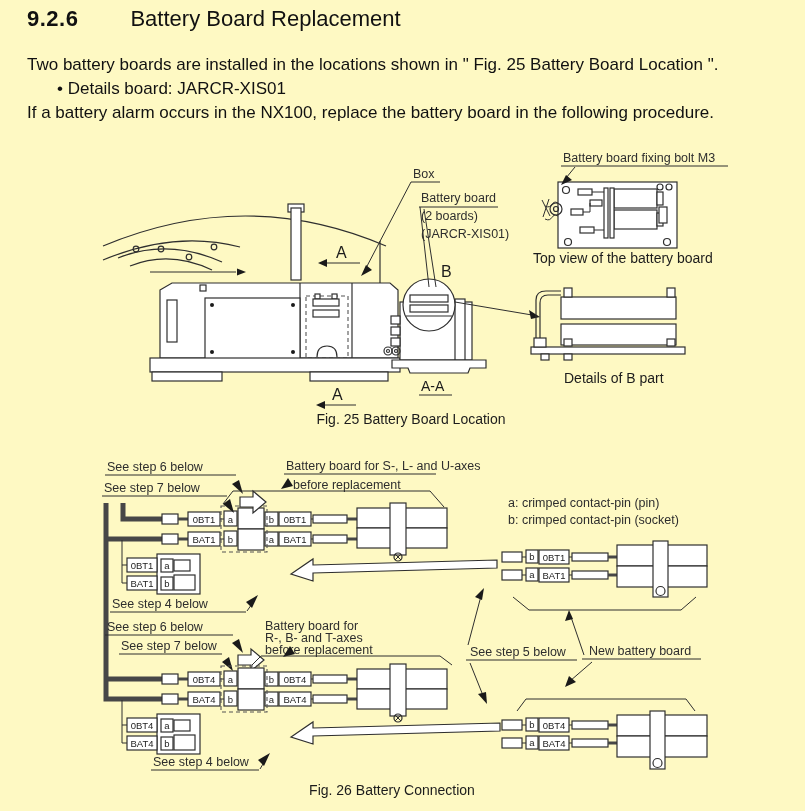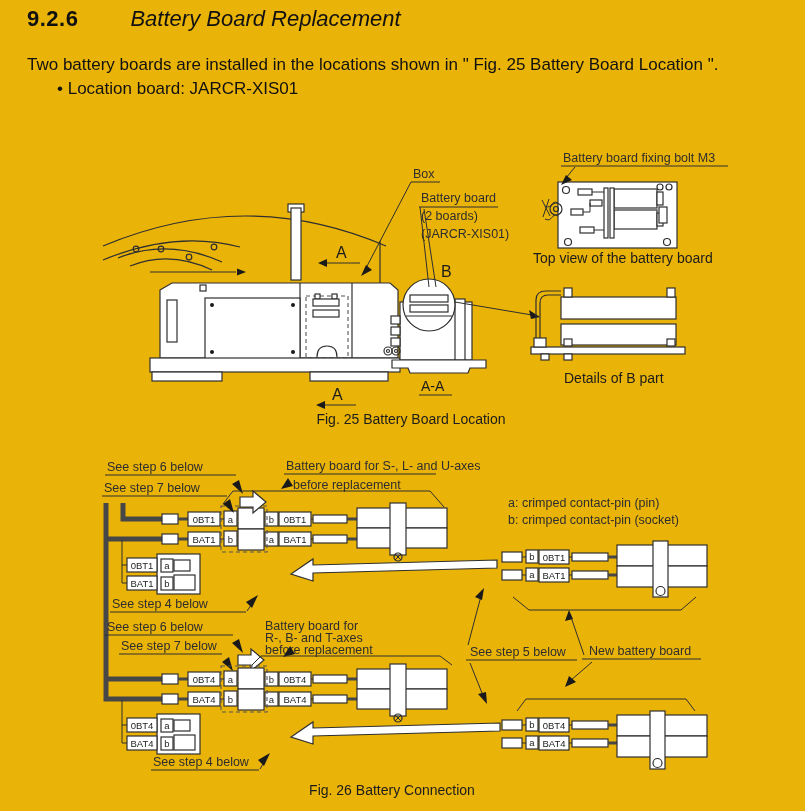--- a/index.html
+++ b/index.html
@@ -1,20 +1,20 @@
 <!DOCTYPE html>
 <html><head>
 <meta charset="utf-8">
 <style>
   html,body{margin:0;padding:0;background:#fff;}
-  .page{position:relative;width:805px;height:811px;background:#eab308;overflow:hidden;
+  .page{position:relative;width:805px;height:811px;background:#fef9c3;overflow:hidden;
         font-family:"Liberation Sans",sans-serif;color:#111;}
   .heading{position:absolute;left:27px;top:6px;display:flex;align-items:baseline;}
   .heading .num{font-size:22px;font-weight:bold;letter-spacing:.5px;}
-  .heading .ttl{font-size:22px;font-weight:400;margin-left:52px;font-style:italic;}
+  .heading .ttl{font-size:22px;font-weight:400;margin-left:52px;}
   .para{position:absolute;left:27px;font-size:17px;line-height:16px;white-space:nowrap;}
   .p1{top:57px;}
   .pb{top:81px;left:57px;}
   .p2{top:105px;}
   svg{position:absolute;left:0;}
   .fig25{top:145px;}
   .fig26{top:450px;}
   
   .ln{stroke:#2f2f2f;stroke-width:1.2;fill:none;}
   .thin{stroke:#2f2f2f;stroke-width:1;fill:none;}
@@ -32,21 +32,22 @@
 </head>
 <body>
 
 <div class="page">
 
   <div class="heading">
     <span class="num">9.2.6</span>
     <span class="ttl">Battery Board Replacement</span>
   </div>
   <div class="para p1">Two battery boards are installed in the locations shown in " Fig. 25  Battery Board Location ".</div>
-  <div class="para pb">• Location board: JARCR-XIS01</div>
+  <div class="para pb">• Details board: JARCR-XIS01</div>
+  <div class="para p2">If a battery alarm occurs in the NX100, replace the battery board in the following procedure.</div>
 
   <svg class="fig25" width="805" height="305" viewBox="0 145 805 305">
 
     <g>
       <path class="ln" d="M103,246 Q246,186 386,246"></path>
       <path class="ln" d="M103,260 Q175,230 240,247"></path>
       <path class="ln" d="M118,258 Q168,238 222,262"></path>
       <path class="ln" d="M130,266 Q170,250 212,270"></path>
       <circle class="ln" cx="136" cy="249" r="2.8"></circle>
         <circle class="ln" cx="161" cy="249" r="2.8"></circle>

